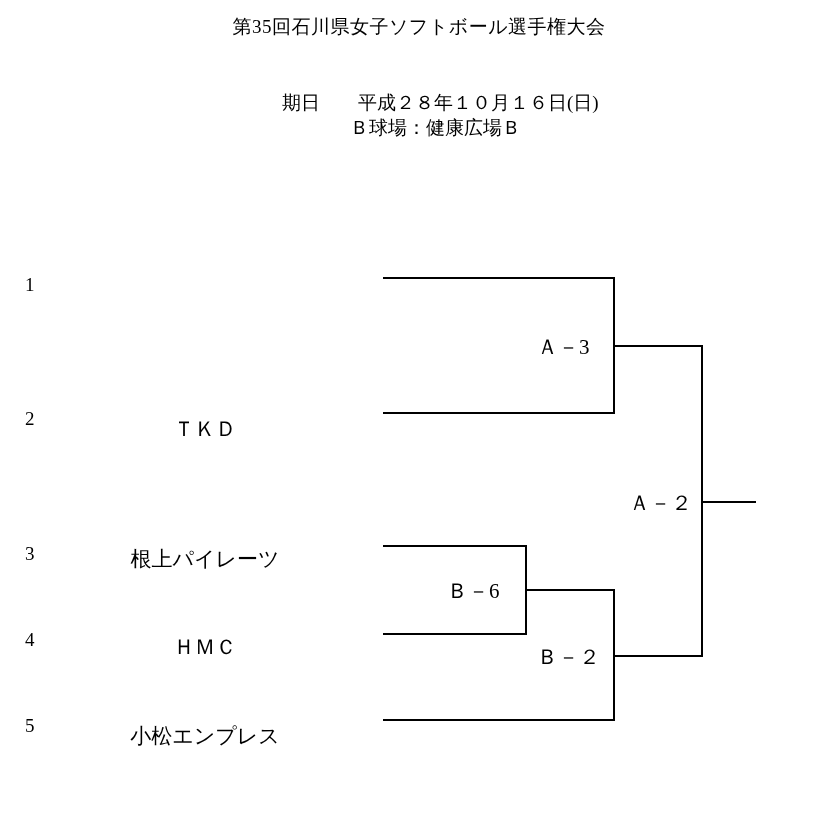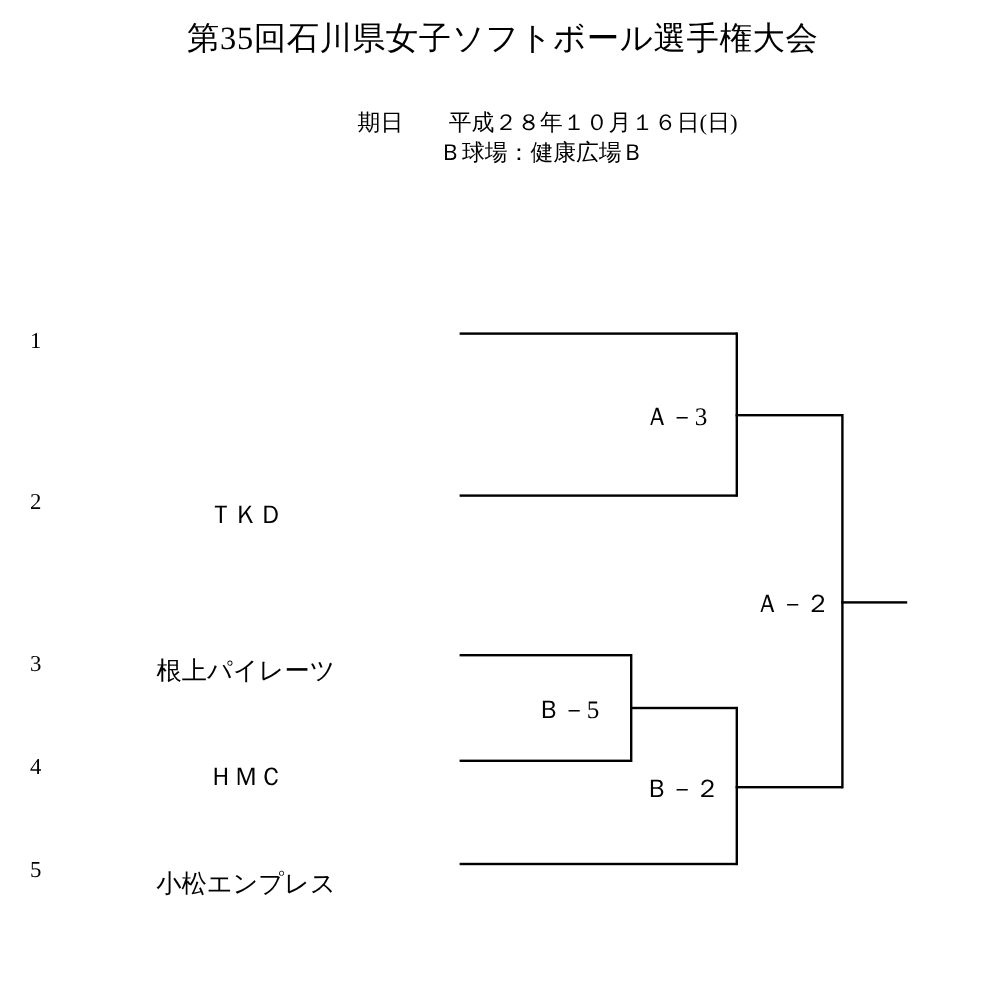--- a/index.html
+++ b/index.html
@@ -19,28 +19,28 @@
     position: relative;
     width: 838px;
     height: 818px;
   }
   .title {
     position: absolute;
     top: 14px;
     left: 0;
     width: 838px;
     text-align: center;
-    font-size: 27px;
+    font-size: 19px;
     font-weight: normal;
     letter-spacing: 0.5px;
   }
   .info {
     position: absolute;
     top: 90px;
-    left: 298px;
+    left: 282px;
     font-size: 19px;
     line-height: 25px;
   }
   .info-row {
     display: block;
     white-space: nowrap;
   }
   .info-label {
     display: inline-block;
     width: 76px;
@@ -118,16 +118,16 @@
   <div class="line-h" style="left: 525px; top: 589px; width: 89px;"></div>
   <div class="line-v" style="left: 613px; top: 589px; height: 132px;"></div>
 
   <div class="line-h" style="left: 613px; top: 345px; width: 89px;"></div>
   <div class="line-h" style="left: 613px; top: 655px; width: 89px;"></div>
   <div class="line-v" style="left: 701px; top: 345px; height: 312px;"></div>
   <div class="line-h" style="left: 701px; top: 501px; width: 55px;"></div>
 
   <div class="match-label" style="left: 537px; top: 333px;">Ａ－3</div>
   <div class="match-label" style="left: 629px; top: 489px;">Ａ－２</div>
-  <div class="match-label" style="left: 447px; top: 577px;">Ｂ－5</div>
+  <div class="match-label" style="left: 447px; top: 577px;">Ｂ－6</div>
   <div class="match-label" style="left: 537px; top: 643px;">Ｂ－２</div>
 
 </div>
 
 </body></html>

